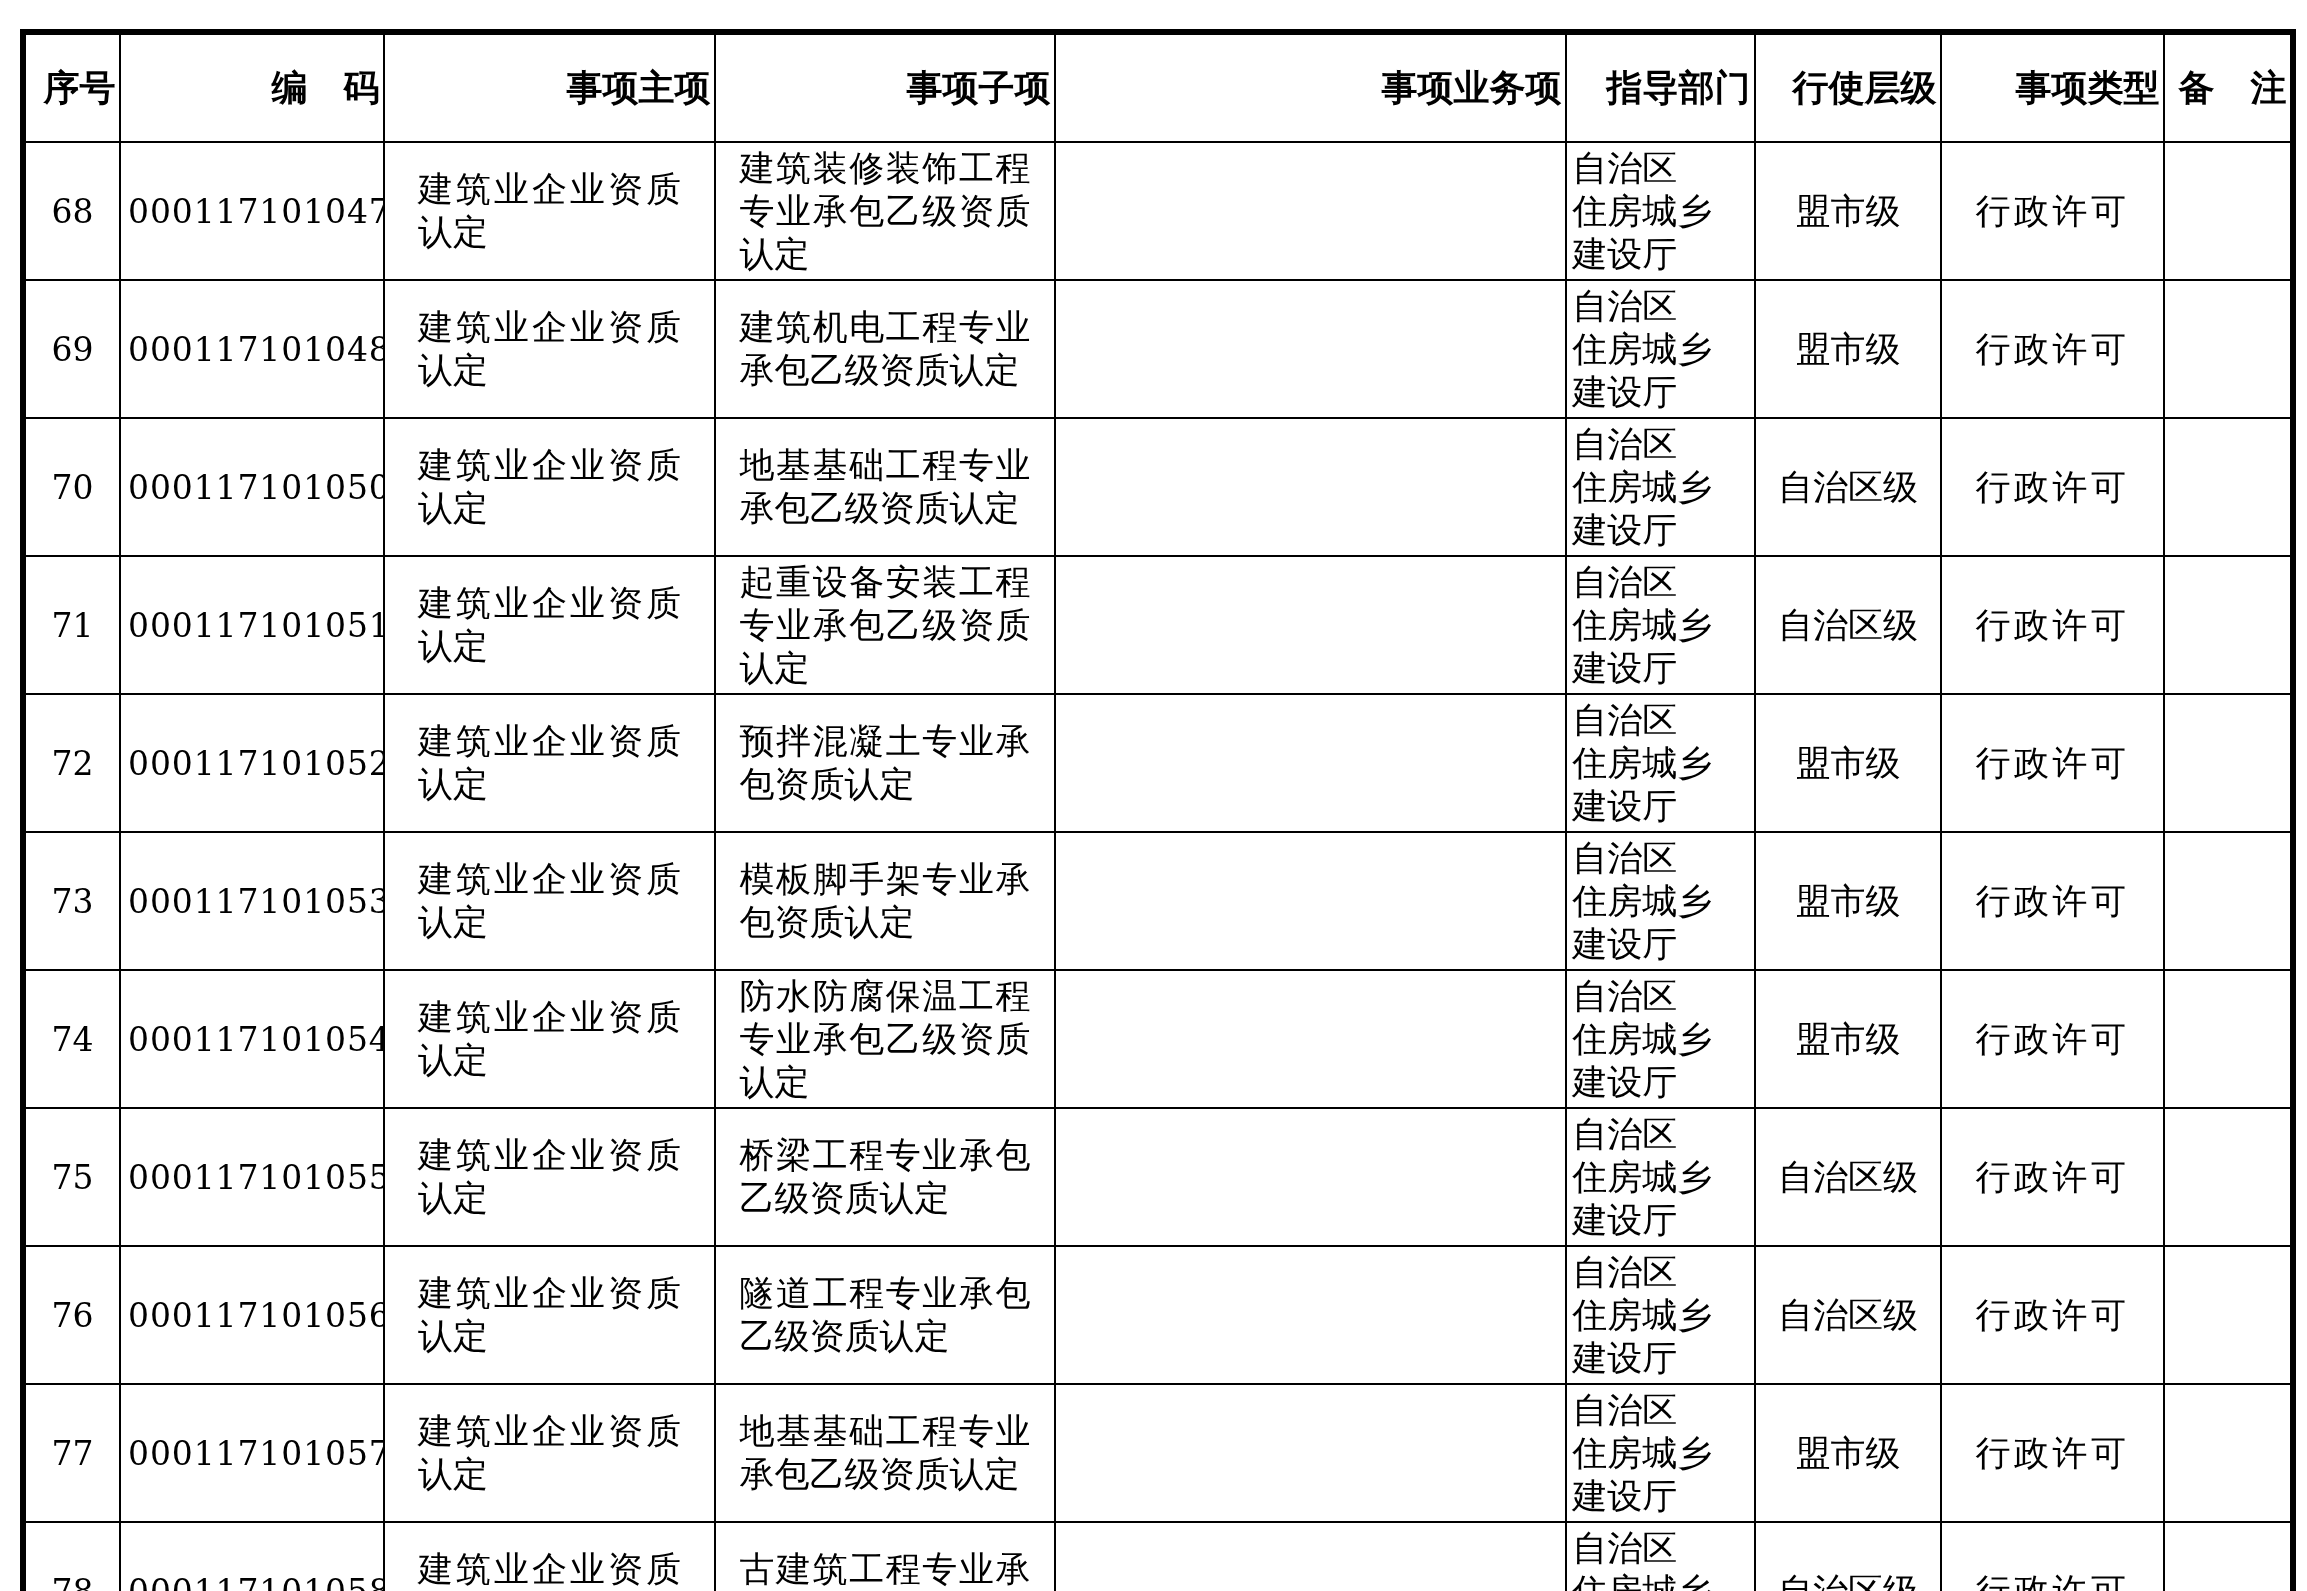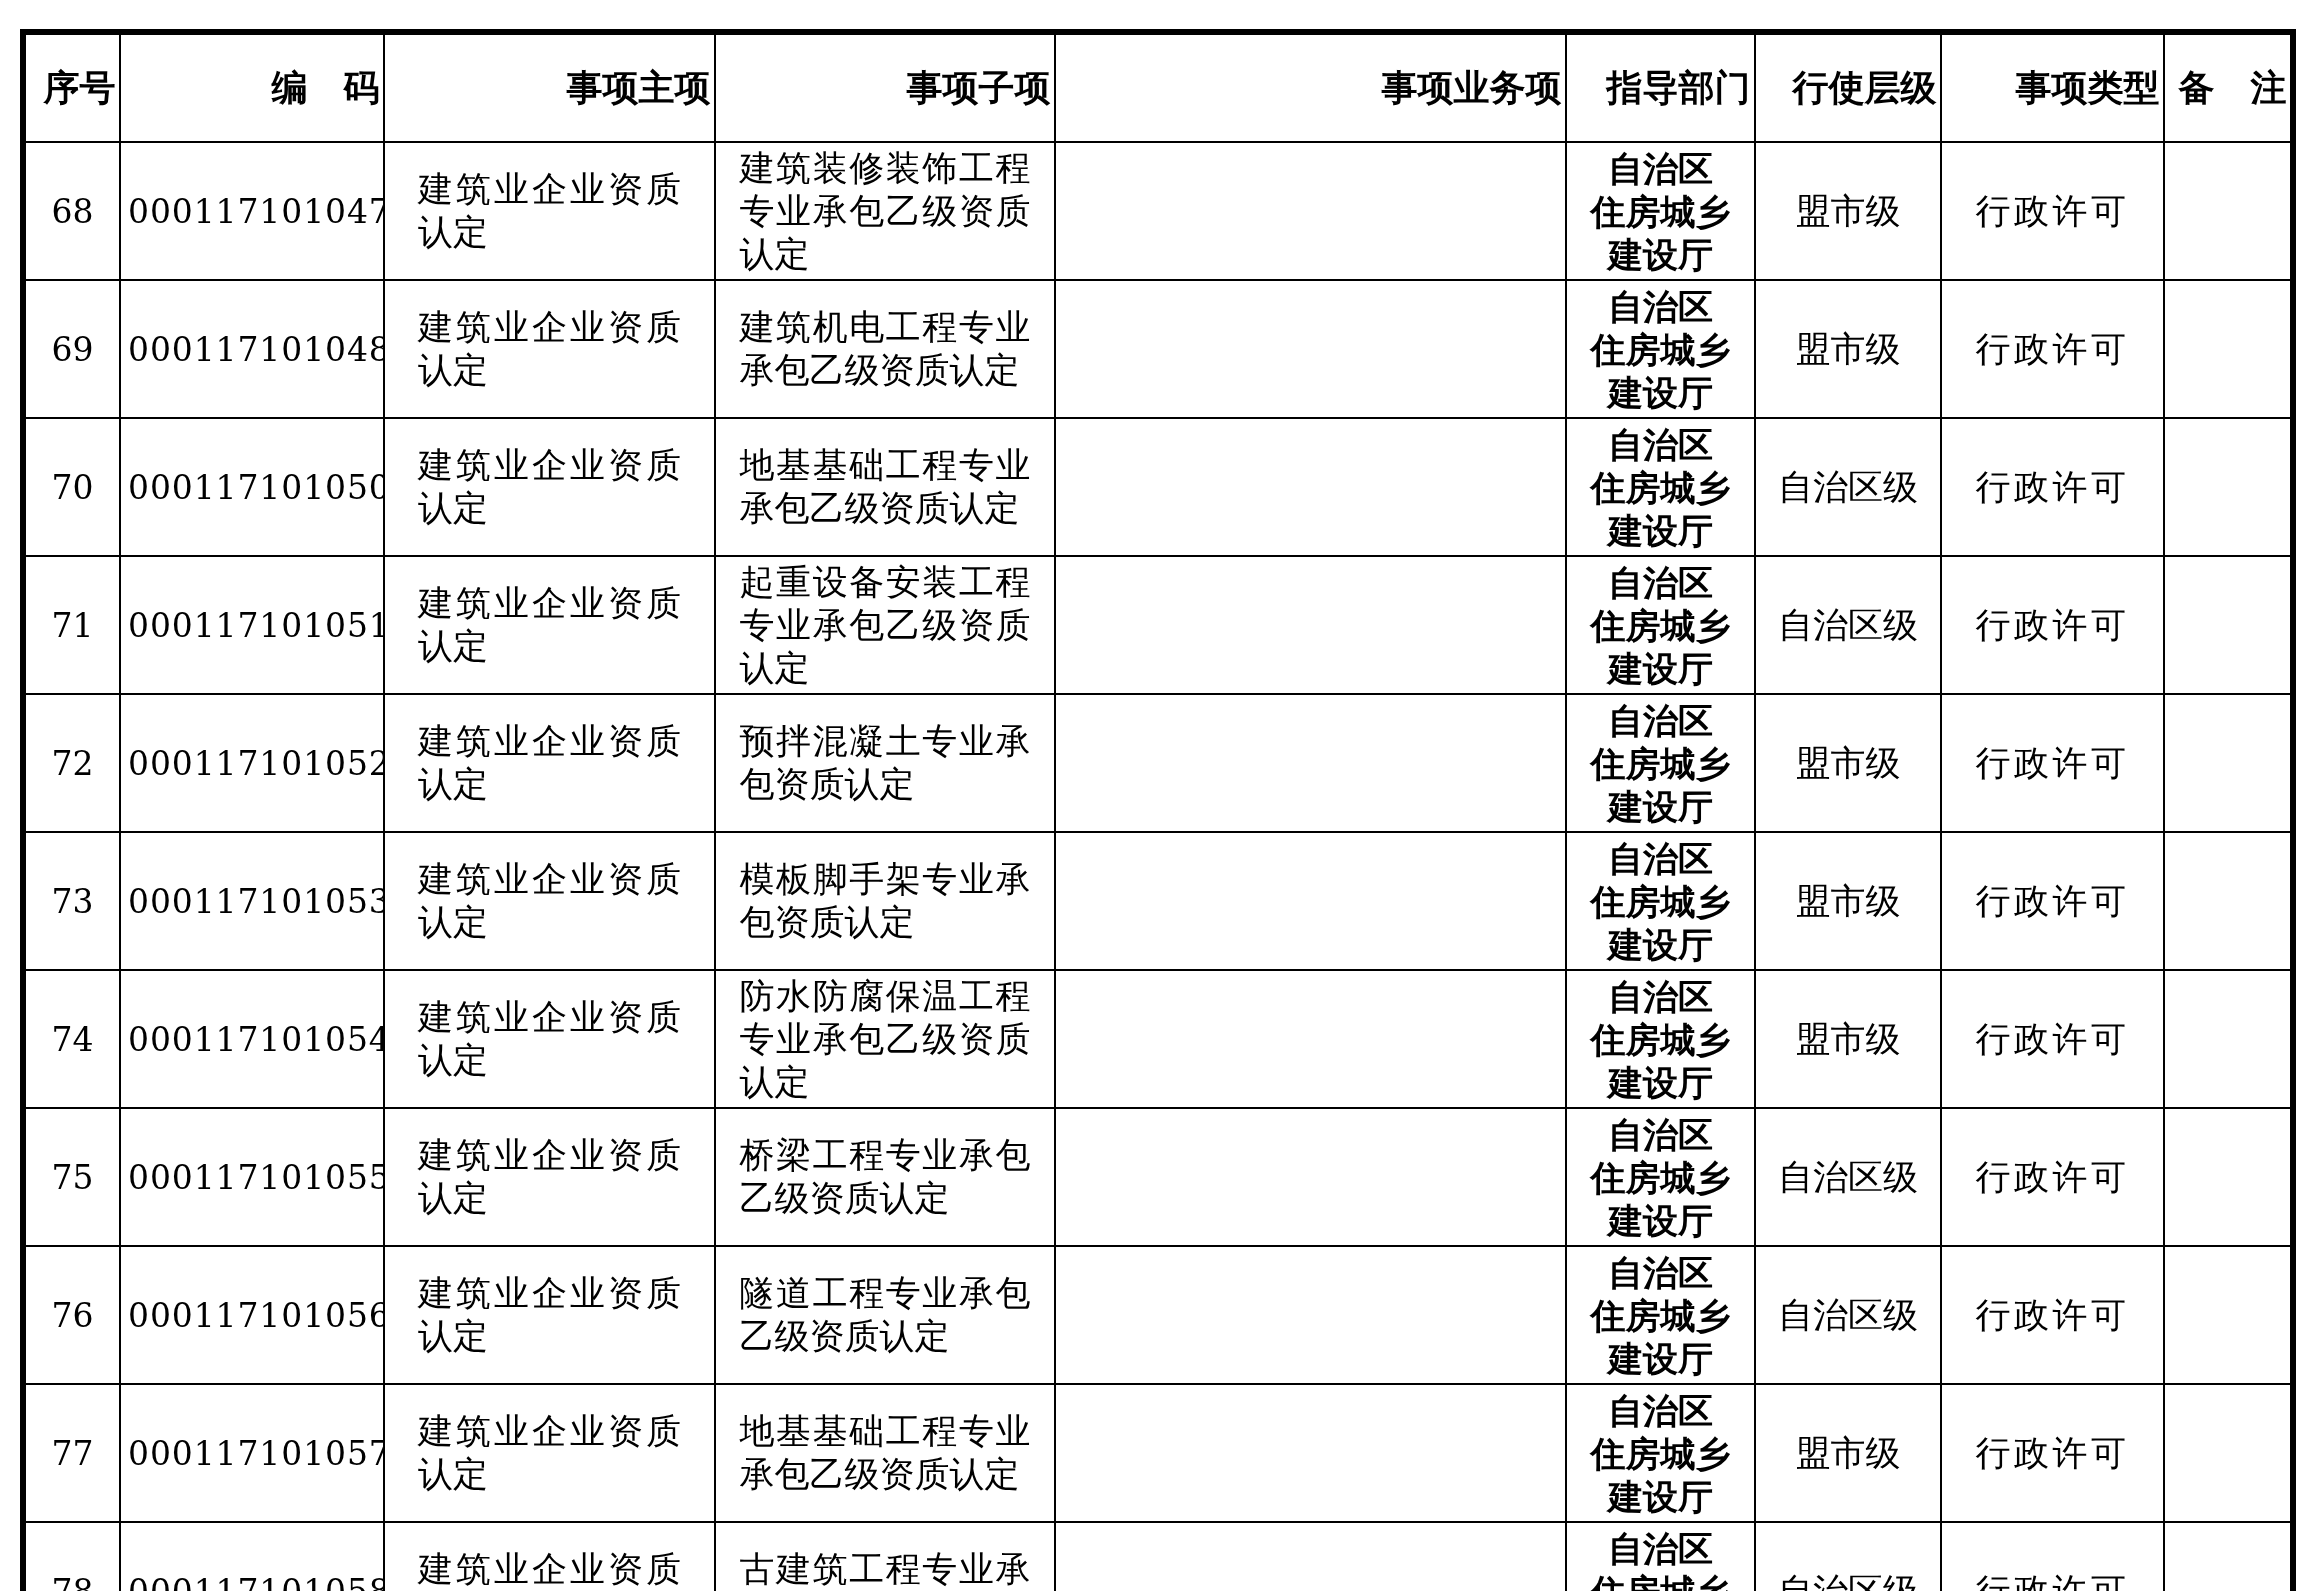--- a/index.html
+++ b/index.html
@@ -63,24 +63,22 @@
   }
   td.c-sub {
     text-align: justify;
     padding: 3.5px 23.5px;
     border-radius: 20px;
   }
   td.c-business {
     text-align: left;
   }
   td.c-dept {
-    text-align: center;
     white-space: pre-line;
     padding: 3.5px 5.2px;
-    font-weight: bold;
   }
   td.c-level {
     text-align: center;
   }
   td.c-type {
     text-align: center;
     letter-spacing: 3.5px;
     margin-top: 24px;
   }
   td.c-note {

